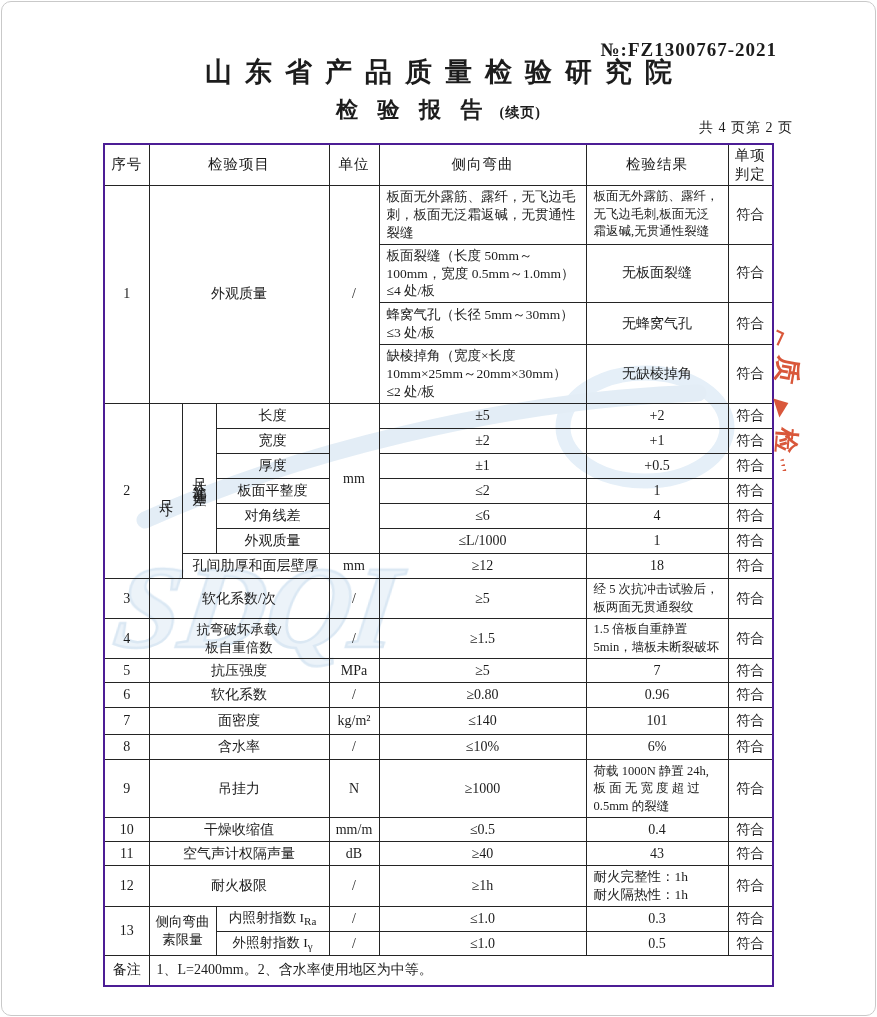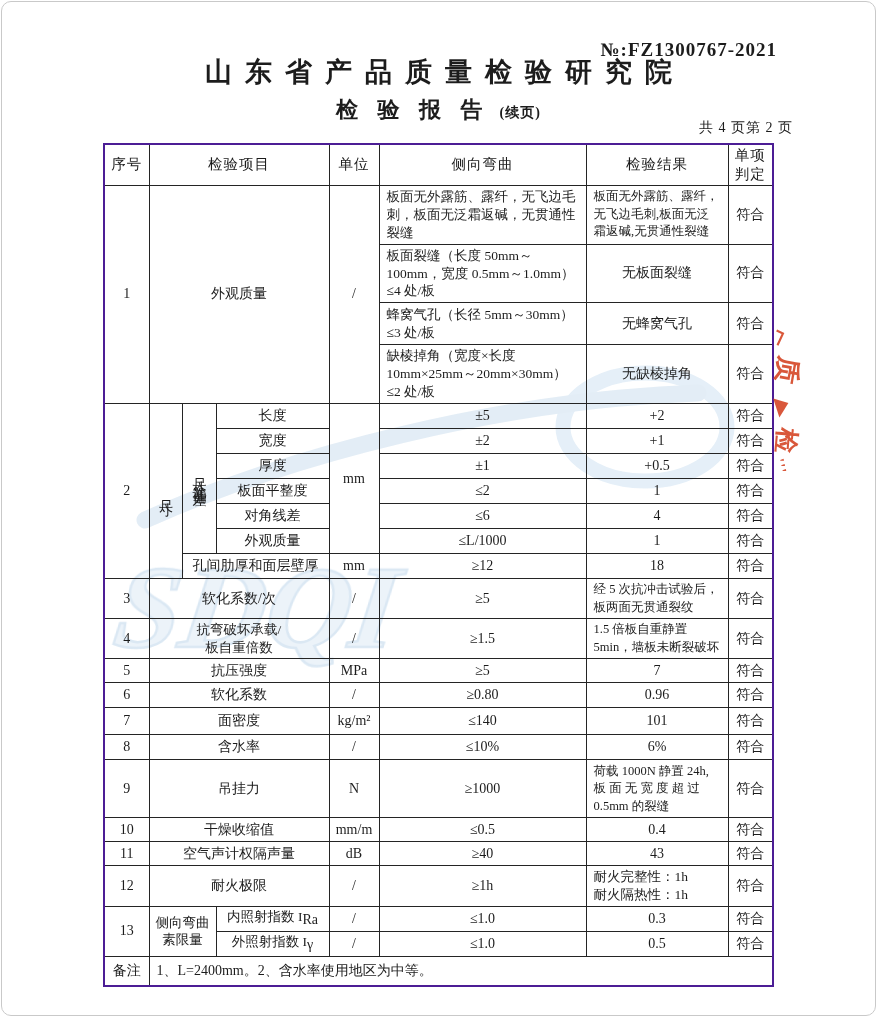--- a/index.html
+++ b/index.html
@@ -55,21 +55,21 @@
   }
   table{border:2px solid #4c1d95;}
   .thead td{font-size:14.5px;letter-spacing:1px;}
   .left{text-align:left;padding:2px 7px;}
   .txt{font-size:13.5px;line-height:1.33;}
   .txt-sm{font-size:12.5px;line-height:1.4;margin-top:16px;}
   .vert{
     writing-mode:vertical-lr;text-orientation:upright;letter-spacing:3px;
     display:inline-block;font-size:14px;
   }
-  sub{font-size:14px;vertical-align:-3px;}
+  sub{font-size:11px;vertical-align:-3px;}
   .h24{height:24px}.h25{height:25px}.h27{height:27px}.h30{height:30px}
   .h35{height:35px}.h37{height:37px}.h38{height:38px}.h39{height:39px}
   .h41{height:41px}.h42{height:42px}.h58{height:58px}
 </style>
 </head>
 <body>
 
 <div class="page-frame"></div>
 
 <div class="doc-no">№:FZ1300767-2021</div>

